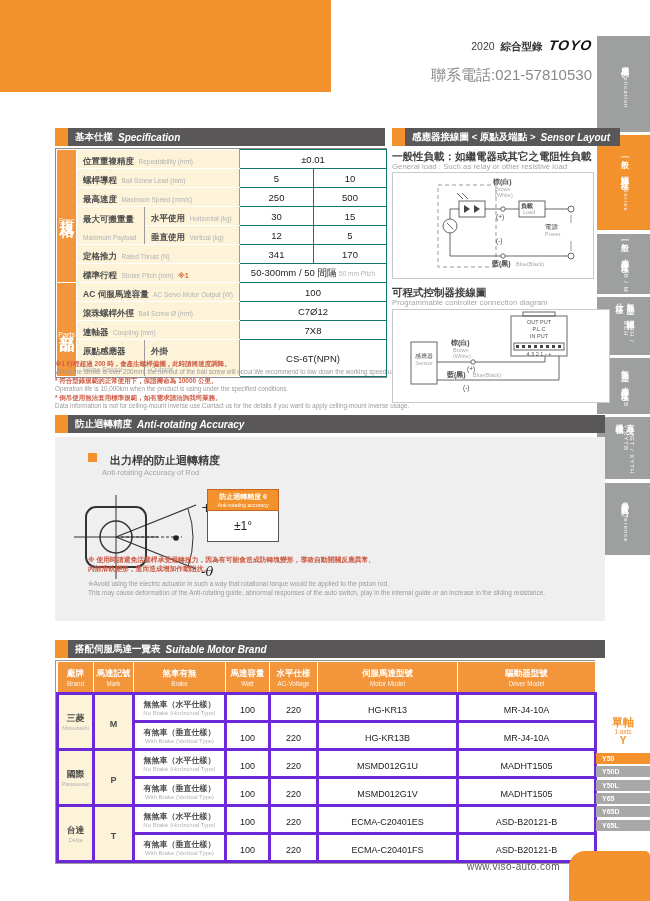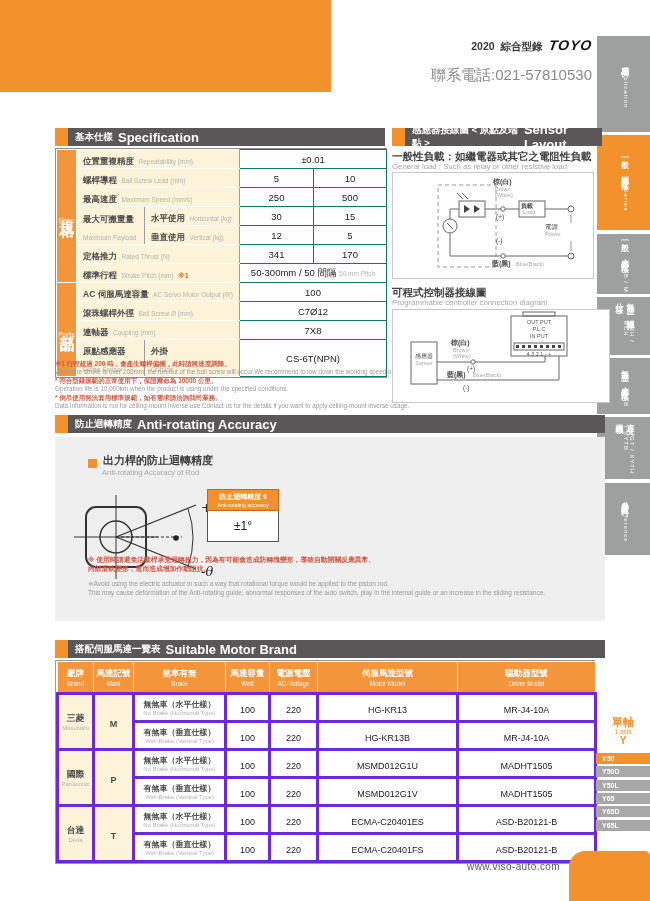--- a/index.html
+++ b/index.html
@@ -3,37 +3,37 @@
 <meta charset="utf-8">
 <style>
   html,body{margin:0;padding:0;}
   body{width:650px;height:901px;position:relative;background:#fff;
        font-family:"Liberation Sans","DejaVu Sans",sans-serif;overflow:hidden;}
   .abs{position:absolute;}
 
   
   .orange-block{left:0;top:0;width:331px;height:92px;background:#F3922C;}
   .catalog-line{right:58px;top:37px;display:flex;align-items:baseline;gap:6px;}
-  .catalog-year{font-size:10.5px;font-weight:bold;color:#3a3a3a;}
+  .catalog-year{font-size:10.5px;font-weight:normal;color:#3a3a3a;}
   .catalog-title{font-size:10.5px;font-weight:bold;color:#3a3a3a;}
   .logo{font-size:14px;font-weight:bold;font-style:italic;color:#111;letter-spacing:1px;transform:skewX(-8deg);}
   .phone{right:58px;top:66px;font-size:15px;color:#8a8a8a;}
 
   
   .vtab{left:597px;width:53px;background:#9E9F9F;color:#fff;display:flex;align-items:center;justify-content:center;}
   .vtab.active{background:#F3922C;}
   .vtab-inner{writing-mode:vertical-rl;text-orientation:mixed;display:flex;gap:3px;}
   .vzh{font-size:8px;font-weight:bold;letter-spacing:2px;}
   .ven{font-size:6px;letter-spacing:1px;opacity:.95;}
 
   
   .bar{height:18px;background:#595757;color:#fff;display:flex;align-items:center;}
   .bar .sq{width:13px;height:18px;background:#F3922C;margin-right:7px;flex:0 0 auto;}
   .bar .bzh{font-size:9.5px;font-weight:bold;margin-right:5px;}
-  .bar .ben{font-size:13px;font-weight:bold;}
+  .bar .ben{font-size:10px;font-weight:bold;font-style:italic;}
 
   
   .spec-wrap{left:55px;top:148px;width:330px;border:1px solid #8c8c8c;}
   table{border-collapse:collapse;table-layout:fixed;}
   .spec-table{width:330px;}
   .spec-table td{padding:0;overflow:hidden;}
   .spec-table .lbl{background:#FCF3D9;border-top:1px solid #fff;border-bottom:1px solid #fff;border-left:1px solid #fff;border-right:1px solid #9b9b9b;padding-left:6px;vertical-align:middle;}
   .spec-table .gcol{background:#F3953B;border:1px solid #fff;}
   .spec-table .val{background:#fff;border:1px solid #0f766e;text-align:center;font-size:9.5px;color:#1a1a1a;vertical-align:middle;}
   .lzh{font-size:8.5px;font-weight:bold;color:#4b4b4b;}
@@ -57,21 +57,21 @@
   .d1{left:392px;top:172px;width:200px;height:105px;}
   .d2{left:392px;top:309px;width:216px;height:92px;}
   .plc-zh{left:392px;top:286px;font-size:10.5px;font-weight:bold;color:#3f3f3f;}
   .plc-en{left:392px;top:298px;font-size:7.8px;color:#a5a5a5;}
   .dlbl{position:absolute;font-size:7px;color:#4b4b4b;font-weight:bold;}
   .dlbl-g{position:absolute;font-size:5.5px;color:#a9a9a9;}
   .dlbl-s{position:absolute;font-size:6.5px;color:#4b4b4b;}
 
   
   .anti-panel{left:55px;top:437px;width:550px;height:184px;background:#EFEFEF;}
-  .anti-sub{position:absolute;left:33px;top:16px;display:flex;align-items:flex-end;gap:6px;}
+  .anti-sub{position:absolute;left:33px;top:16px;display:flex;align-items:flex-start;gap:13px;}
   .anti-sq{width:9px;height:9px;background:#F3922C;}
   .anti-sub-zh{font-size:11px;font-weight:bold;color:#3b3b3b;}
   .anti-sub-en{position:absolute;left:47px;top:31px;font-size:7.5px;color:#a5a5a5;}
   .mini{position:absolute;left:152px;top:52px;width:72px;}
   .mini-h{background:#F3922C;border:1px solid #c7651f;color:#fff;text-align:center;padding:2px 0;}
   .mini-h .m1{font-size:7px;font-weight:bold;display:block;}
   .mini-h .m2{font-size:5.3px;display:block;}
   .mini-b{background:#fff;border:1px solid #555;border-top:none;text-align:center;font-size:12px;color:#222;padding:8px 0;}
   .anti-note-red{position:absolute;left:33px;top:118px;font-size:6.8px;font-weight:bold;color:#CD5B45;line-height:1.35;}
   .anti-note-gray{position:absolute;left:33px;top:143px;font-size:6.5px;color:#9a9a9a;line-height:1.35;}
@@ -243,21 +243,21 @@
 
 <div class="abs notes">
   <p class="note-red">※1 行程超過 200 時，會產生螺桿偏擺，此時請將速度調降。</p>
   <p class="note-gray">When the stroke is over 200mm, the run-out of the ball screw will occur.We recommend to low down the working speed under this circumstances.</p>
   <p class="note-red">* 符合型錄規範的正常使用下，保證壽命為 10000 公里。</p>
   <p class="note-gray">Operation life is 10,000km when the product is using under the specified conditions.</p>
   <p class="note-red">* 倒吊使用無法套用標準規範，如有需求請洽詢我司業務。</p>
   <p class="note-gray">Data information is not for ceiling-mount inverse use.Contact us for the details if you want to apply ceiling-mount inverse usage.</p>
 </div>
 
-<div class="abs bar" style="left:392px;top:128px;width:210px;">
+<div class="abs bar" style="left:392px;top:128px;width:228px;">
   <span class="sq"></span>
   <span class="bzh">感應器接線圖 &lt; 原點及端點 &gt;</span>
   <span class="ben">Sensor Layout</span>
 </div>
 <div class="abs gl-zh">一般性負載：如繼電器或其它之電阻性負載</div>
 <div class="abs gl-en">General load : Such as relay or other resistive load</div>
 
 <div class="abs dbox d1">
   <svg width="200" height="105" viewBox="0 0 200 105">
     <rect x="45" y="12" width="58" height="82" fill="none" stroke="#999" stroke-width="1" stroke-dasharray="4 3"></rect>
@@ -407,21 +407,21 @@
           </th>
     <th>
             <span class="th-zh">煞車有無</span>
             <span class="th-en">Brake</span>
           </th>
     <th>
             <span class="th-zh">馬達容量</span>
             <span class="th-en">Watt</span>
           </th>
     <th>
-            <span class="th-zh">電源電壓</span>
+            <span class="th-zh">水平仕樣</span>
             <span class="th-en">AC-Voltage</span>
           </th>
     <th>
             <span class="th-zh">伺服馬達型號</span>
             <span class="th-en">Motor Model</span>
           </th>
     <th>
             <span class="th-zh">驅動器型號</span>
             <span class="th-en">Driver Model</span>
           </th>

